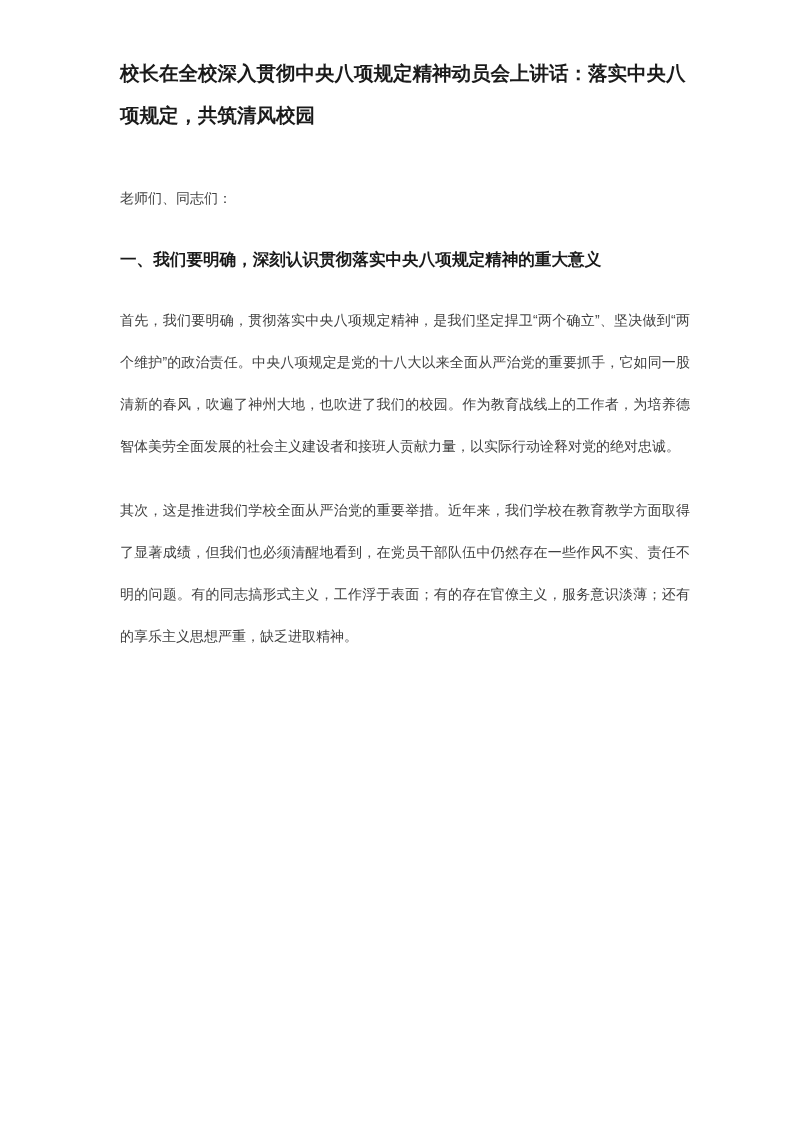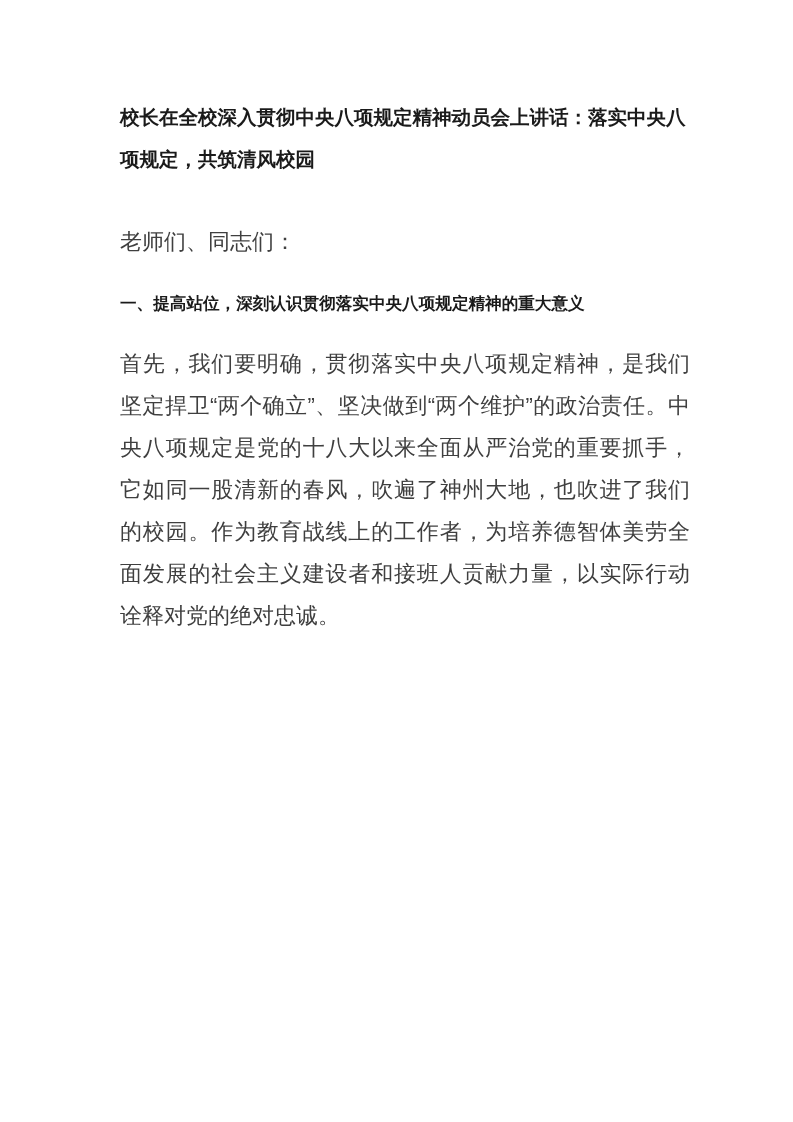--- a/index.html
+++ b/index.html
@@ -6,35 +6,35 @@
     margin: 0;
     padding: 0;
     background: #ffffff;
   }
   .page {
     position: relative;
     box-sizing: border-box;
     width: 793px;
     height: 1122px;
     background: #ffffff;
-    padding: 96px 103px 0 120px;
+    padding: 52px 103px 0 120px;
     font-family: "Liberation Sans", "DejaVu Sans", sans-serif;
     overflow: hidden;
   }
   .doc-title {
     margin: 0;
     font-size: 19.5px;
     font-weight: 700;
     color: #1a1a1a;
     line-height: 42px;
     text-align: left;
   }
   .para {
     margin: 0;
-    font-size: 22px;
+    font-size: 14px;
     font-weight: 400;
     color: #3f3f3f;
     line-height: 42px;
     text-align: justify;
     text-justify: inter-ideograph;
   }
   .salutation   { margin-top: 41px; }
   .greeting     { margin-top: 18px; }
   .intro        { margin-top: 23px; }
   .section-head {
@@ -52,18 +52,19 @@
 <body>
 
 <div class="page">
 
   <h1 class="doc-title">校长在全校深入贯彻中央八项规定精神动员会上讲话：落实中央八项规定，共筑清风校园</h1>
 
   <p class="para salutation">老师们、同志们：</p>
 
 
 
-  <h2 class="section-head">一、提高站位，深刻认识贯彻落实中央八项规定精神的重大意义</h2>
+  <h2 class="section-head">一、我们要明确，深刻认识贯彻落实中央八项规定精神的重大意义</h2>
 
   <p class="para s1p1">首先，我们要明确，贯彻落实中央八项规定精神，是我们坚定捍卫“两个确立”、坚决做到“两个维护”的政治责任。中央八项规定是党的十八大以来全面从严治党的重要抓手，它如同一股清新的春风，吹遍了神州大地，也吹进了我们的校园。作为教育战线上的工作者，为培养德智体美劳全面发展的社会主义建设者和接班人贡献力量，以实际行动诠释对党的绝对忠诚。</p>
 
+  <p class="para s1p2">其次，这是推进我们学校全面从严治党的重要举措。近年来，我们学校在教育教学方面取得了显著成绩，但我们也必须清醒地看到，在党员干部队伍中仍然存在一些作风不实、责任不明的问题。有的同志搞形式主义，工作浮于表面；有的存在官僚主义，服务意识淡薄；还有的享乐主义思想严重，缺乏进取精神。</p>
 
 </div>
 
 </body></html>

